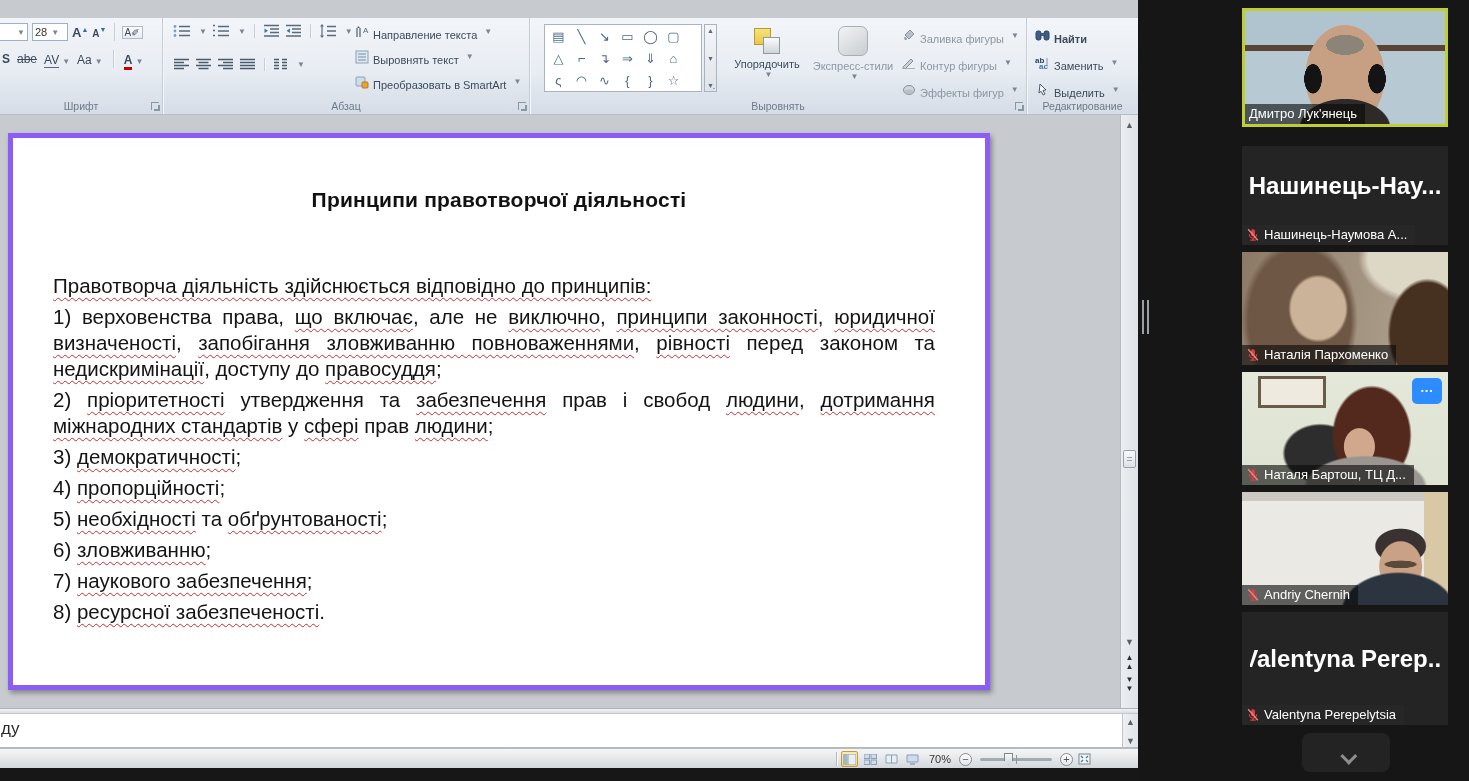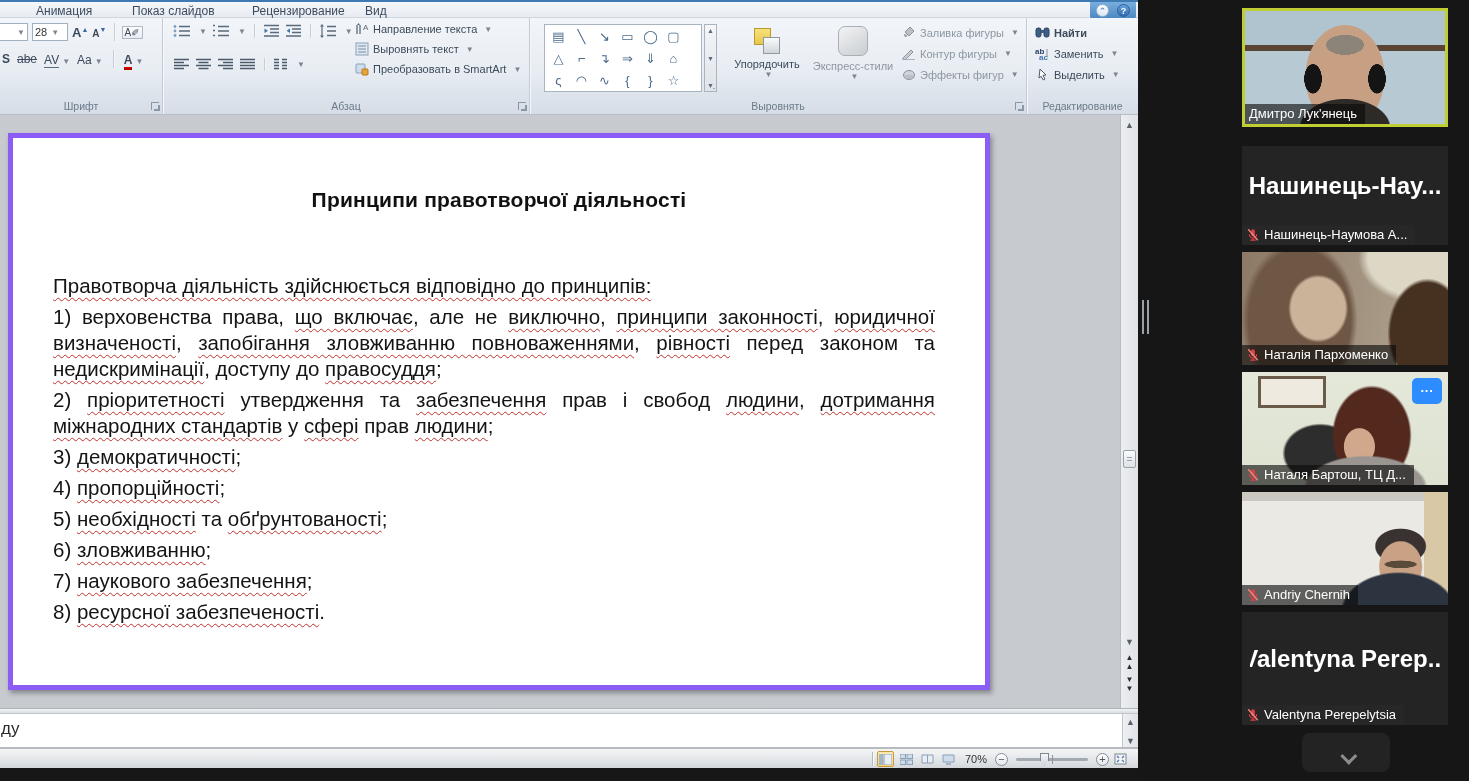--- a/index.html
+++ b/index.html
@@ -20,21 +20,21 @@
   #btn-collapse{background:linear-gradient(#fdfefe,#dce6f0);color:#3a6ea8;border:1px solid #9ab4cf;}
   #btn-help{background:linear-gradient(#6aa4dc,#2f6cb0);color:#fff;border:1px solid #2a5e9a;font-weight:bold;}
 
   
   #ribbon{position:absolute;left:0;top:18px;width:100%;height:97px;
     background:linear-gradient(#f2f5f9 0%,#e8edf3 55%,#dde4ec 78%,#d6dde6 100%);border-bottom:1px solid #b7bec7;}
   .rgroup{position:absolute;top:0;height:96px;border-right:1px solid #c3cbd4;box-shadow:1px 0 0 #f5f8fb;}
   .glabel{position:absolute;bottom:2px;left:0;right:0;text-align:center;font-size:10.5px;color:#6b7a8a;}
   .launcher{position:absolute;right:3px;bottom:4px;width:8px;height:8px;border-left:1px solid #8a97a5;border-top:1px solid #8a97a5;}
   .launcher:after{content:"";position:absolute;right:-1px;bottom:-1px;width:4px;height:4px;border-right:2px solid #8a97a5;border-bottom:2px solid #8a97a5;}
-  .rbtn-txt{font-size:11px;color:#3c4a5a;white-space:nowrap;}
+  .rbtn-txt{font-size:11px;color:#3c4a5a;white-space:nowrap;margin-top:7px;}
   .grey .rbtn-txt,.rbtn-txt.grey{color:#8d97a1;}
   .dd{font-size:8px;color:#7a8694;margin-left:3px;}
   .vline{width:1px;background:#c6cdd6;box-shadow:1px 0 0 #f4f7fa;margin:0 3px;align-self:stretch;}
 
   
   #g-font{left:0;width:163px;overflow:hidden;}
   .combo{display:inline-flex;align-items:center;height:18px;background:#fff;border:1px solid #9fb0c1;font-size:11px;color:#333;padding:0 2px;}
   .combo .dd{margin-left:4px}
   #fontrow1{position:absolute;left:-44px;top:5px;display:flex;align-items:center;gap:4px;}
   #fontrow2{position:absolute;left:2px;top:32px;display:flex;align-items:center;gap:7px;}
@@ -86,21 +86,21 @@
   #vthumb{position:absolute;left:2px;top:335px;width:13px;height:18px;background:linear-gradient(#fbfcfd,#dde1e6);border:1px solid #9aa1a9;border-radius:2px;}
   #vthumb:after{content:"";position:absolute;left:3px;right:3px;top:6px;height:1px;background:#9aa1a9;box-shadow:0 3px 0 #9aa1a9;}
   .dblbtn{position:absolute;left:0;width:100%;text-align:center;font-size:8px;line-height:9px;color:#2a2e33;}
 
   
   #nsplit{position:absolute;left:0;top:708px;width:100%;height:6px;background:linear-gradient(#f2f4f6,#d9dde2);border-top:1px solid #aeb3b9;border-bottom:1px solid #c2c7cc;}
   #notes{position:absolute;left:0;top:714px;width:100%;height:34px;background:#fff;border-bottom:1px solid #b5bac0;}
   #notes-text{position:absolute;left:1px;top:5px;font-size:17px;color:#2a2a2a;}
   #notes-scroll{position:absolute;right:0;top:0;width:16px;height:100%;background:linear-gradient(90deg,#eef0f2,#e0e3e7);border-left:1px solid #c0c5ca;}
   #statusbar{position:absolute;left:0;top:748px;width:100%;height:20px;background:linear-gradient(#f4f5f7 0%,#e2e5e8 60%,#d3d7db 100%);border-top:1px solid #b8bcc1;}
-  #sb-right{position:absolute;left:872px;top:0;height:20px;display:flex;align-items:center;gap:4px;}
+  #sb-right{position:absolute;left:836px;top:0;height:20px;display:flex;align-items:center;gap:4px;}
   .sbsep{width:1px;height:14px;background:#b2b7bc;box-shadow:1px 0 0 #fafbfc;}
   .viewbtn{width:17px;height:16px;display:flex;align-items:center;justify-content:center;border:1px solid transparent;border-radius:2px;}
   .viewbtn.sel{background:linear-gradient(#fde9af,#f7d576);border-color:#c49a3c;}
   #sb-zoomtxt{font-size:11px;color:#333;margin:0 4px;}
   .zcirc{width:13px;height:13px;border-radius:50%;border:1px solid #868d95;color:#555;font-size:11px;line-height:11px;text-align:center;background:linear-gradient(#fcfdfe,#e4e8ec);}
   #ztrack{position:relative;width:72px;height:3px;background:#a4aab1;border-radius:2px;margin:0 4px;}
   #ztrack .tick{position:absolute;left:50%;top:-3px;width:1px;height:9px;background:#8f959c;}
   #zthumb{position:absolute;left:24px;top:-5px;width:9px;height:13px;background:linear-gradient(#f8fafc,#cfd4da);border:1px solid #7f868e;clip-path:polygon(0 0,100% 0,100% 62%,50% 100%,0 62%);}
   #fitbtn svg{display:block}
 
@@ -152,30 +152,20 @@
   #more-participants{position:absolute;left:164px;top:733px;width:88px;height:39px;background:#232323;border:none;border-radius:8px;}
   #more-participants i{display:block;margin:12px auto 0;width:12px;height:12px;border-right:3px solid #8d8d8d;border-bottom:3px solid #8d8d8d;transform:rotate(45deg) translateY(-4px);}
 </style>
 </head>
 <body>
 
 <div id="root">
 
   <div id="ppt">
 
-    <div id="tabrow">
-      <span class="tab" id="tab0">Анимация</span>
-      <span class="tab" id="tab1">Показ слайдов</span>
-      <span class="tab" id="tab2">Рецензирование</span>
-      <span class="tab" id="tab3">Вид</span>
-      <div id="winctl">
-        <span class="cbtn" id="btn-collapse">⌃</span>
-        <span class="cbtn" id="btn-help">?</span>
-      </div>
-    </div>
 
     <div id="ribbon">
 
       <div class="rgroup" id="g-font">
         <div id="fontrow1">
           <span class="combo" style="width:72px">
               <span style="flex:1"></span>
               <span class="dd">▼</span>
             </span>
           <span class="combo" style="width:36px">

